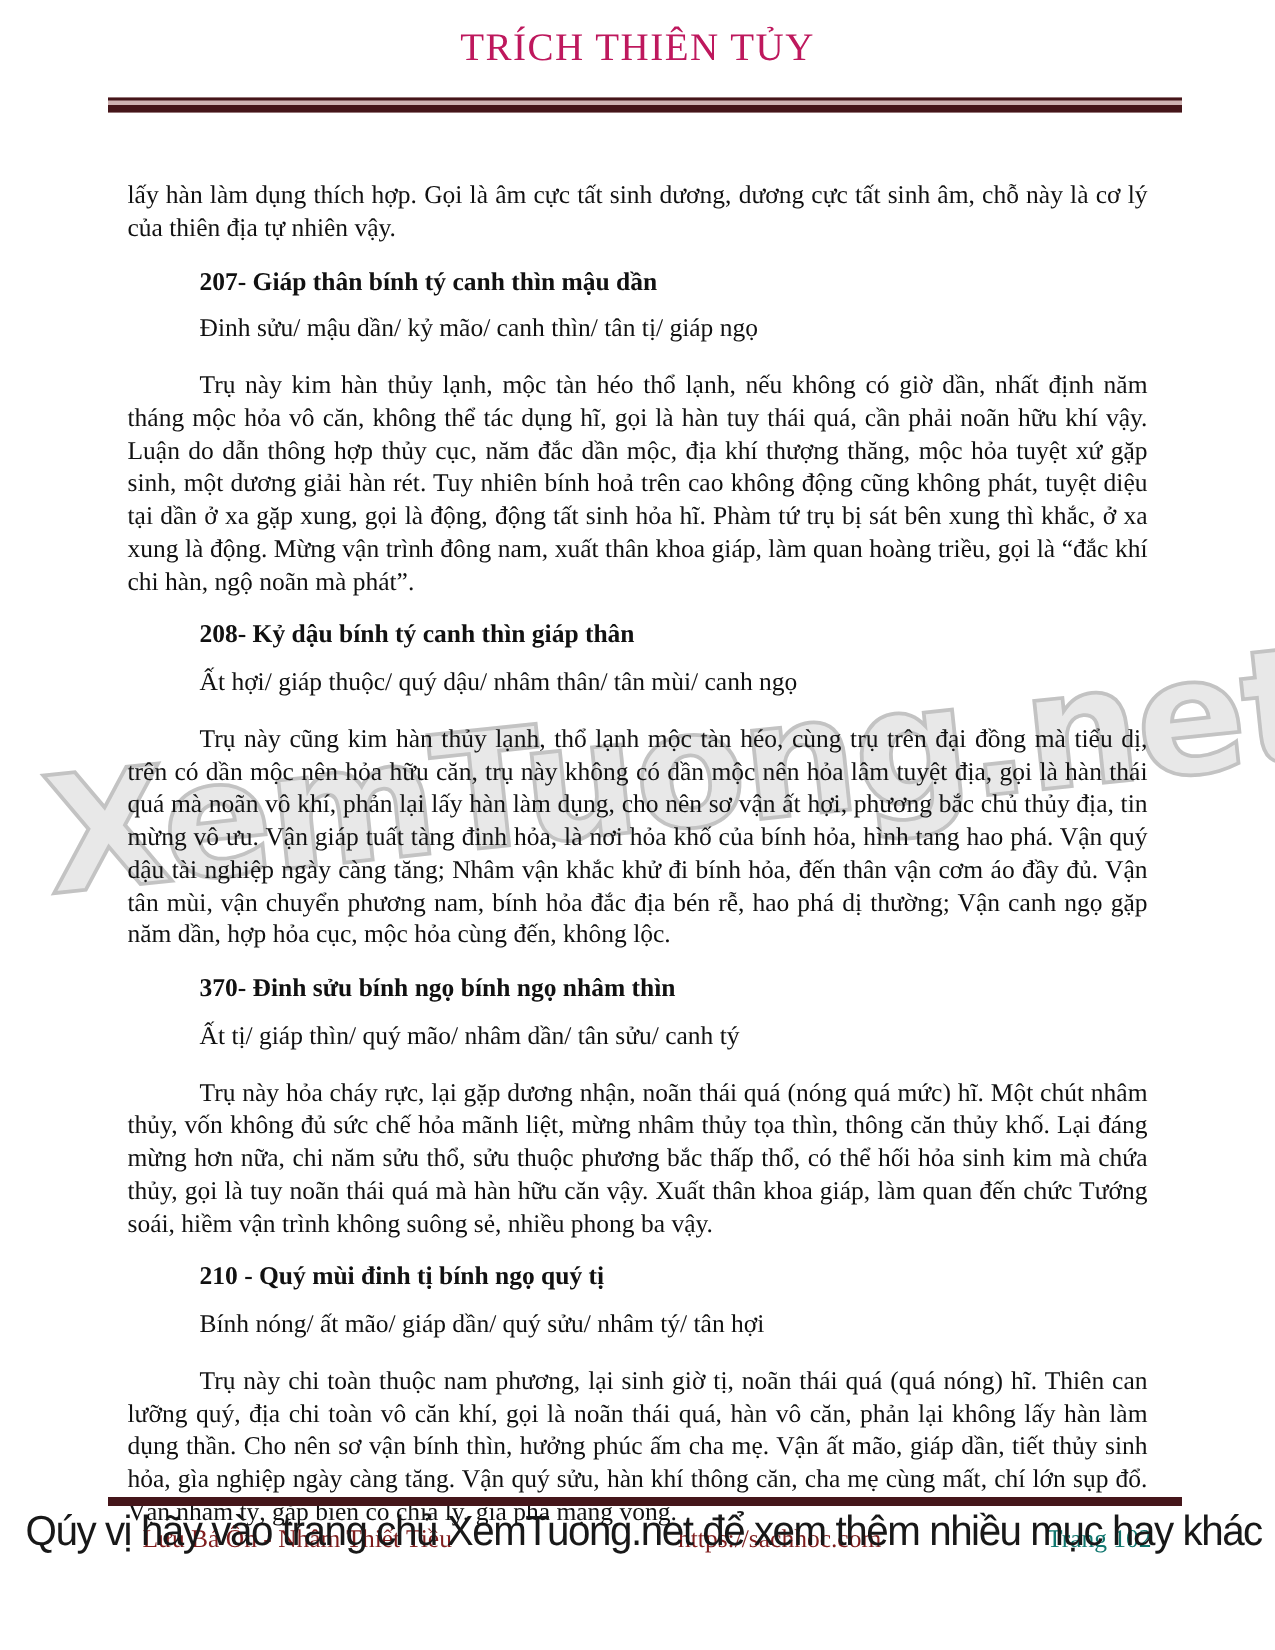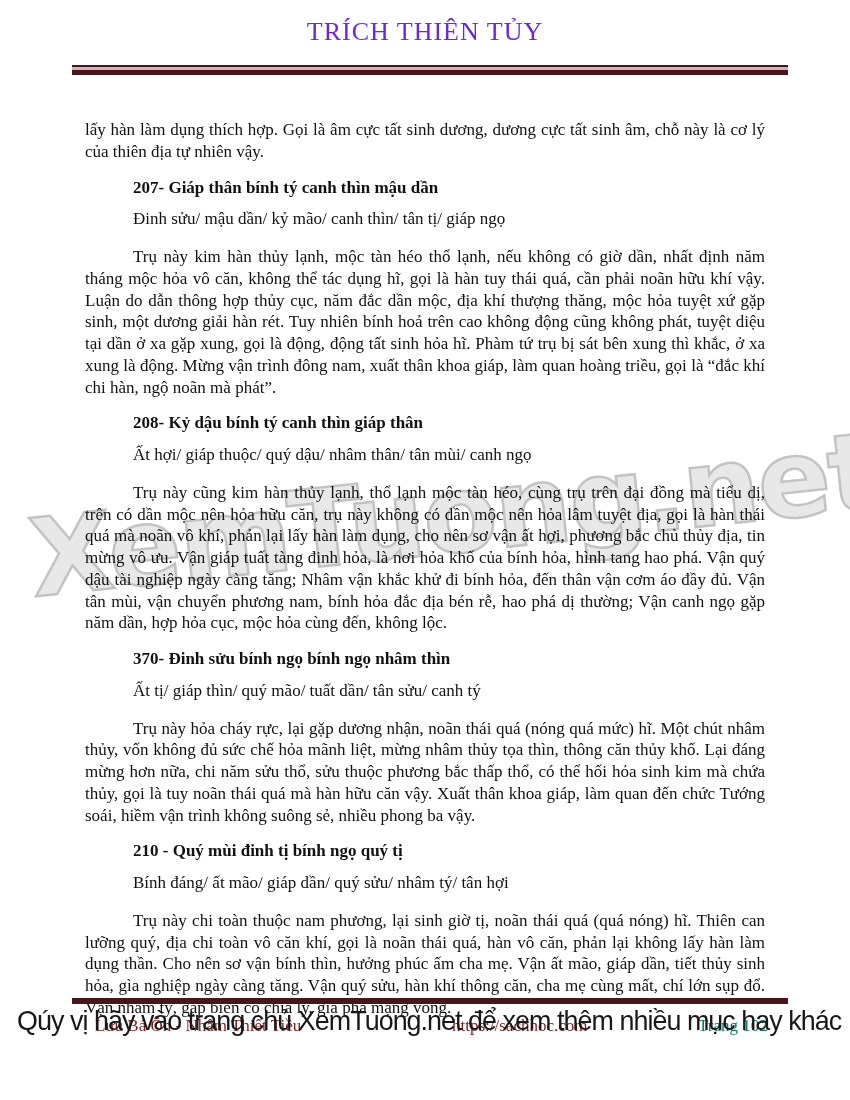--- a/index.html
+++ b/index.html
@@ -10,21 +10,21 @@
     position:relative;
     overflow:hidden;
     color:#111;
   }
   .page{position:absolute;inset:0;}
   
   .doc-title{
     text-align:center;
     font-size:26px;
     letter-spacing:1px;
-    color:#6d28d9;
+    color:#be185d;
     font-weight:normal;
   }
   .header-rule{
     margin:10px 62px 0 72px;
     height:3px;
     background:#cfb3b3;
     border-top:2px solid #45161a;
     border-bottom:5px solid #45161a;
   }
   
@@ -139,27 +139,27 @@
     </div>
 
     <div>
       <p class="section-heading">208- Kỷ dậu bính tý canh thìn giáp thân</p>
       <p class="pillars">Ất hợi/ giáp thuộc/ quý dậu/ nhâm thân/ tân mùi/ canh ngọ</p>
       <p class="para">Trụ này cũng kim hàn thủy lạnh, thổ lạnh mộc tàn héo, cùng trụ trên đại đồng mà tiểu dị, trên có dần mộc nên hỏa hữu căn, trụ này không có dần mộc nên hỏa lâm tuyệt địa, gọi là hàn thái quá mà noãn vô khí, phản lại lấy hàn làm dụng, cho nên sơ vận ất hợi, phương bắc chủ thủy địa, tin mừng vô ưu. Vận giáp tuất tàng đinh hỏa, là nơi hỏa khố của bính hỏa, hình tang hao phá. Vận quý dậu tài nghiệp ngày càng tăng; Nhâm vận khắc khử đi bính hỏa, đến thân vận cơm áo đầy đủ. Vận tân mùi, vận chuyển phương nam, bính hỏa đắc địa bén rễ, hao phá dị thường; Vận canh ngọ gặp năm dần, hợp hỏa cục, mộc hỏa cùng đến, không lộc.</p>
     </div>
 
     <div>
       <p class="section-heading">370- Đinh sửu bính ngọ bính ngọ nhâm thìn</p>
-      <p class="pillars">Ất tị/ giáp thìn/ quý mão/ tuất dần/ tân sửu/ canh tý</p>
+      <p class="pillars">Ất tị/ giáp thìn/ quý mão/ nhâm dần/ tân sửu/ canh tý</p>
       <p class="para">Trụ này hỏa cháy rực, lại gặp dương nhận, noãn thái quá (nóng quá mức) hĩ. Một chút nhâm thủy, vốn không đủ sức chế hỏa mãnh liệt, mừng nhâm thủy tọa thìn, thông căn thủy khố. Lại đáng mừng hơn nữa, chi năm sửu thổ, sửu thuộc phương bắc thấp thổ, có thể hối hỏa sinh kim mà chứa thủy, gọi là tuy noãn thái quá mà hàn hữu căn vậy. Xuất thân khoa giáp, làm quan đến chức Tướng soái, hiềm vận trình không suông sẻ, nhiều phong ba vậy.</p>
     </div>
 
     <div>
       <p class="section-heading">210 - Quý mùi đinh tị bính ngọ quý tị</p>
-      <p class="pillars">Bính đáng/ ất mão/ giáp dần/ quý sửu/ nhâm tý/ tân hợi</p>
+      <p class="pillars">Bính nóng/ ất mão/ giáp dần/ quý sửu/ nhâm tý/ tân hợi</p>
       <p class="para">Trụ này chi toàn thuộc nam phương, lại sinh giờ tị, noãn thái quá (quá nóng) hĩ. Thiên can lưỡng quý, địa chi toàn vô căn khí, gọi là noãn thái quá, hàn vô căn, phản lại không lấy hàn làm dụng thần. Cho nên sơ vận bính thìn, hưởng phúc ấm cha mẹ. Vận ất mão, giáp dần, tiết thủy sinh hỏa, gìa nghiệp ngày càng tăng. Vận quý sửu, hàn khí thông căn, cha mẹ cùng mất, chí lớn sụp đổ. Vận nhâm tý, gặp biến cố chia ly, gìa phá mạng vong.</p>
     </div>
 
   </div>
 
   <div class="footer-rule"></div>
 
   <div class="footer">
     <span class="footer-authors">Lưu Bá Ôn - Nhâm Thiết Tiều</span>
     <span class="footer-source">https://sachhoc.com</span>

